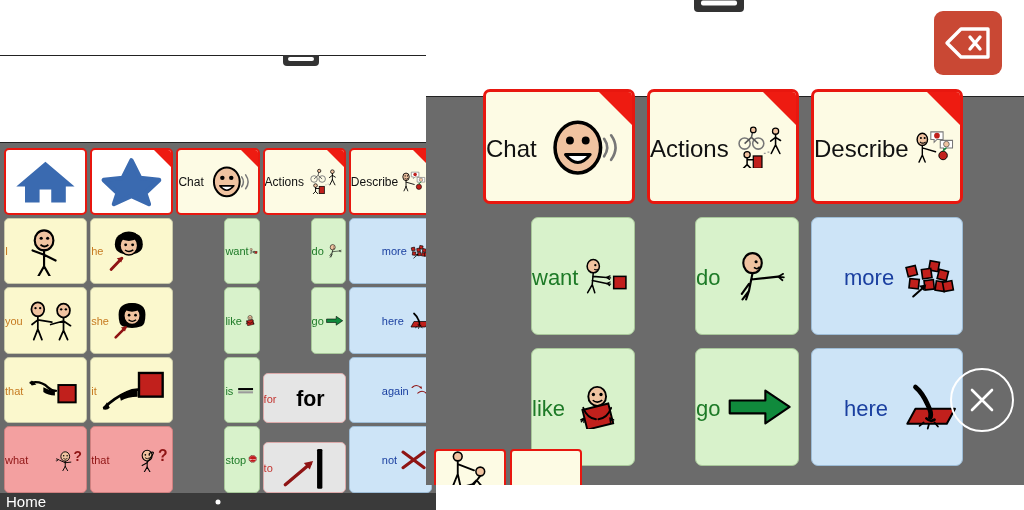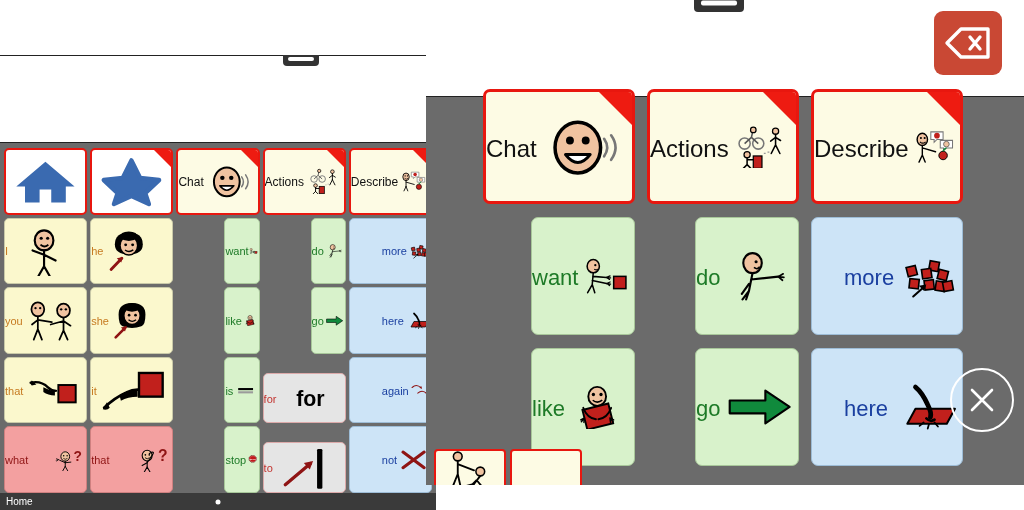--- a/index.html
+++ b/index.html
@@ -52,21 +52,21 @@
     grid-template-rows: repeat(5, 1fr);
     gap: 3px;
   }
 
   #base-footer {
     position: absolute;
     left: 0; bottom: 0;
     width: 436px; height: 17px;
     background: #3a3a3a;
     color: #ffffff;
-    font-size: 10px;
+    font-size: 15px;
     line-height: 17px;
     padding-left: 6px;
   }
   #base-footer .dot {
     position: absolute;
     left: 50%; top: 50%;
     transform: translate(-50%,-50%);
     width: 5px; height: 5px;
     border-radius: 50%;
     background: #ffffff;

